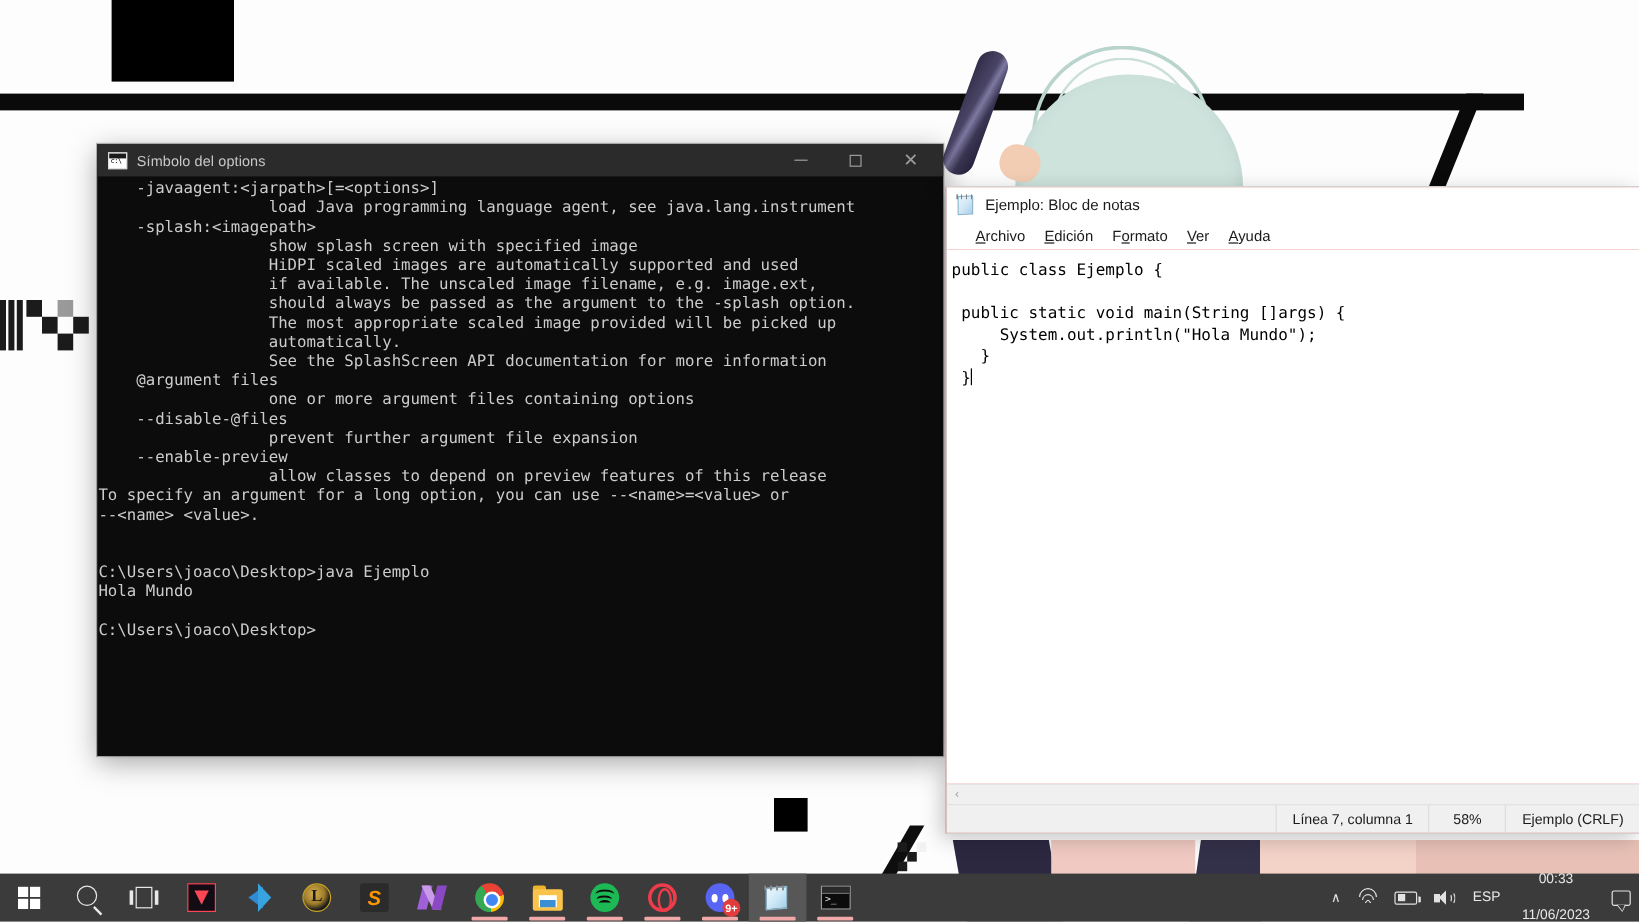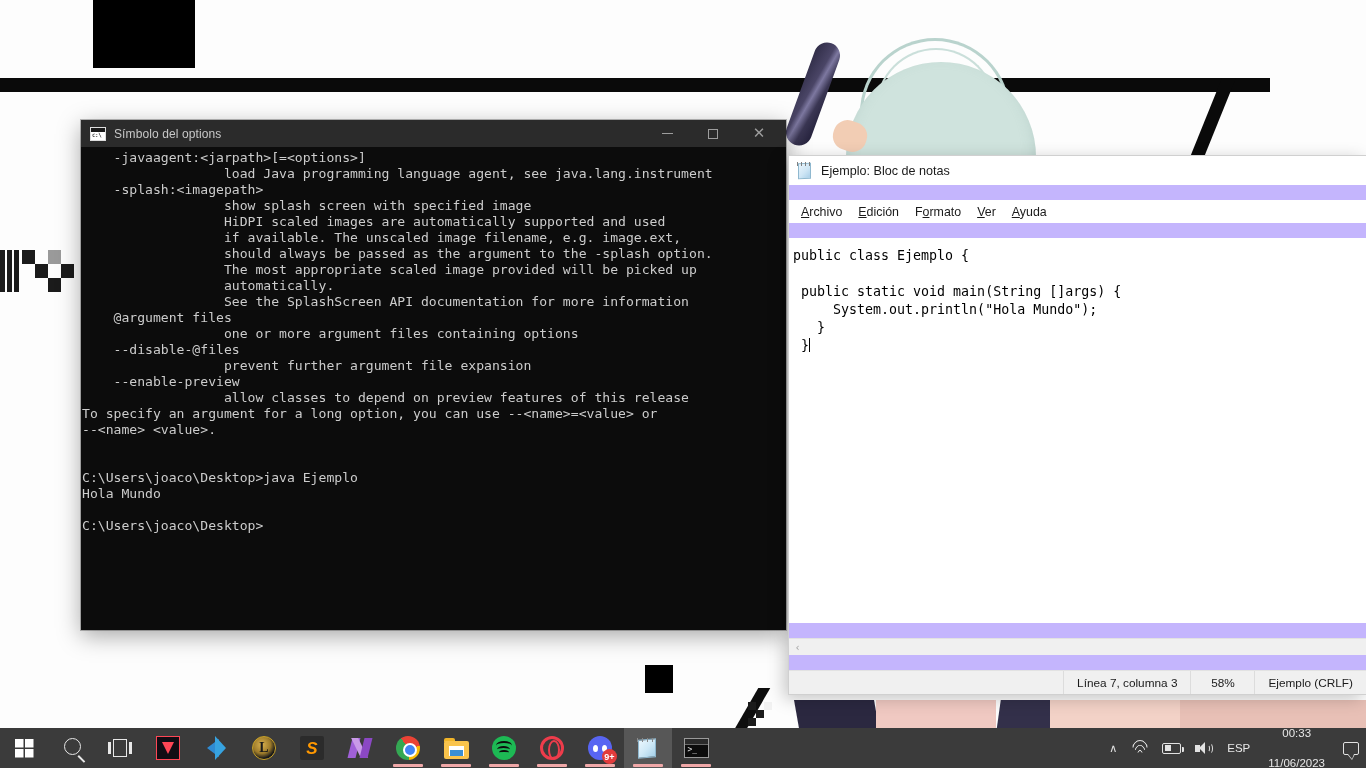--- a/index.html
+++ b/index.html
@@ -124,45 +124,45 @@
     font-size:13.1px;
     line-height:16px;
     color:#ccc;
     white-space:pre;
     padding-left:1px;
   }
 
   
   #notepad-window {
     position:absolute; left:788px; top:155px; width:578px; height:540px;
-    background:#c4b5fd;
+    background:#ef4444;
     border:1px solid #d0d0d0; border-right:none;
     box-shadow:-4px 4px 16px rgba(0,0,0,.22);
-    display:flex; flex-direction:column;gap:15px;
+    display:flex; flex-direction:column;
   }
   #np-titlebar {
     height:29px; background:#ffffff;
     display:flex; align-items:center; padding-left:7px; flex:none;
   }
   #np-icon {
     width:17px; height:18px; position:relative; margin-right:8px; flex:none;
   }
   #np-icon .pad {
     position:absolute; left:2px; top:1px; width:13px; height:16px;
     background:linear-gradient(135deg,#e9f4fb 0%,#cfe6f5 55%,#a9cfe8 100%);
     border:1px solid #8fb8cf;
     transform:skewY(-3deg);
   }
   #np-icon .rings {
     position:absolute; left:1px; top:0px; width:13px; height:4px;
     background:repeating-linear-gradient(90deg,#7f7f7f 0 1px,transparent 1px 4px);
   }
   #np-title { font-size:12.6px; color:#1a1a1a; }
   #np-menubar {
-    height:23px; display:flex; align-items:center; padding-left:4px;
+    height:23px; display:flex; align-items:center; padding-left:16px;
     background:#ffffff; flex:none;
   }
   .np-menu {
     font-size:12.4px; color:#1a1a1a; padding:2px 8px; cursor:default;
   }
   .np-menu u { text-decoration:underline; }
   #np-editor {
     flex:1 1 auto; background:#ffffff; position:relative; overflow:hidden;
   }
   #np-code {
@@ -458,21 +458,21 @@
      System.out.println("Hola Mundo");
    }
  }<span id="np-caret"></span></pre>
   </div>
 
   <div id="np-hscroll">
     <div class="arrow-l">‹</div>
   </div>
 
   <div id="np-statusbar">
-    <div class="np-status-cell" id="np-status-line">Línea 7, columna 3</div>
+    <div class="np-status-cell" id="np-status-line">Línea 7, columna 1</div>
     <div class="np-status-cell" id="np-status-zoom">58%</div>
     <div class="np-status-cell" id="np-status-eol">Ejemplo (CRLF)</div>
   </div>
 </div>
 
 <div id="taskbar">
 
   <div class="tb-btn">
     <span class="ic-start"></span>
   </div>

